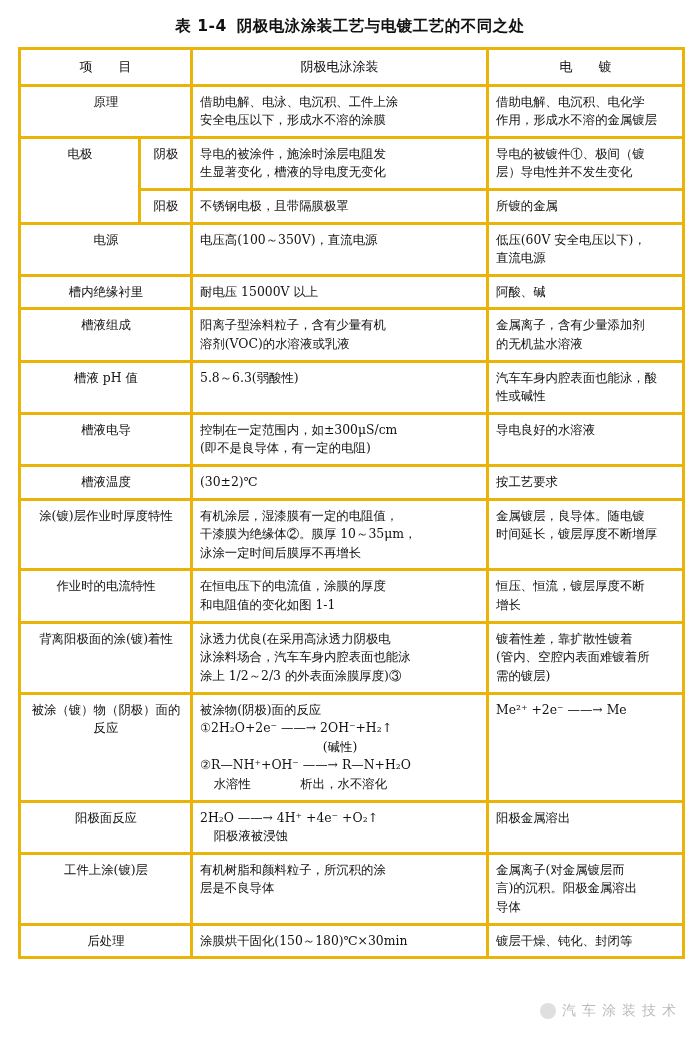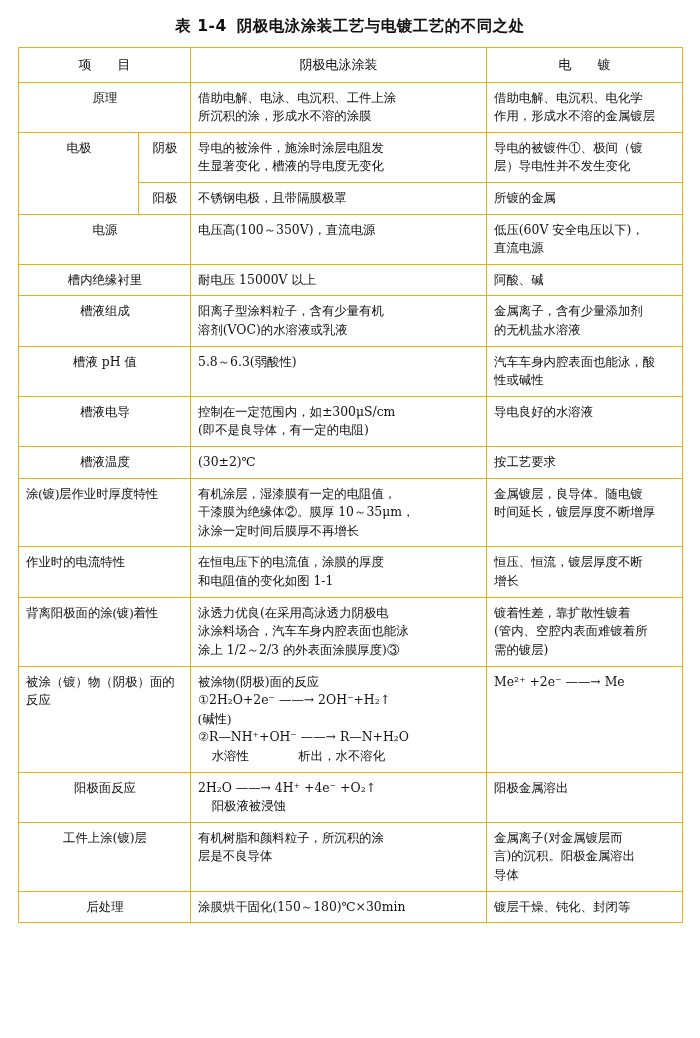--- a/index.html
+++ b/index.html
@@ -33,42 +33,42 @@
     margin-right: 10px;
   }
   table.main {
     width: 664px;
     border-collapse: collapse;
     table-layout: fixed;
     font-size: 12.4px;
     line-height: 1.5;
   }
   table.main td {
-    border: 1px solid #eab308;
+    border: 3px solid #eab308;
     vertical-align: top;
     padding: 6px 6px 6px 7px;
   }
   table.main tr.header td {
     text-align: center;
     vertical-align: middle;
     padding: 7px 4px;
     font-size: 13px;
   }
   .col-item { width: 120px; }
   .col-sub  { width: 52px; }
   .col-a    { width: 296px; }
   .col-b    { width: 196px; }
 
   td.label {
     text-align: center;
     vertical-align: middle;
   }
   .cellline { display: block; white-space: normal; }
   .indent { display: block; padding-left: 1.1em; }
-  .center { text-align: left; font-family: Liberation Serif, serif; }
+  .center { text-align: center; }
   .watermark {
     position: absolute;
     right: 18px;
     bottom: 6px;
     width: 300px;
     height: 30px;
     opacity: 0.35;
     overflow: hidden;
     font-family: "DejaVu Sans", "Liberation Sans", sans-serif;
     font-size: 14px;
@@ -109,21 +109,21 @@
       <tr class="header">
         <td colspan="2">项　　目</td>
         <td>阴极电泳涂装</td>
         <td>电　　镀</td>
       </tr>
 
       <tr>
         <td colspan="2" class="label">原理</td>
         <td>
           <span class="cellline">借助电解、电泳、电沉积、工件上涂</span>
-          <span class="cellline">所沉积的涂，形成水不溶的涂膜</span>
+          <span class="cellline">安全电压以下，形成水不溶的涂膜</span>
         </td>
         <td>
           <span class="cellline">借助电解、电沉积、电化学</span>
           <span class="cellline">作用，形成水不溶的金属镀层</span>
         </td>
       </tr>
 
       <tr>
         <td rowspan="2" class="label">电极</td>
         <td class="label">阴极</td>
@@ -302,13 +302,16 @@
         <td>
           <span class="cellline">涂膜烘干固化(150～180)℃×30min</span>
         </td>
         <td>
           <span class="cellline">镀层干燥、钝化、封闭等</span>
         </td>
       </tr>
     </tbody>
   </table>
 
+  <div class="watermark">
+    <span class="wm-circle"></span><span>汽车涂装技术</span>
+  </div>
 </div>
 
 </body></html>

